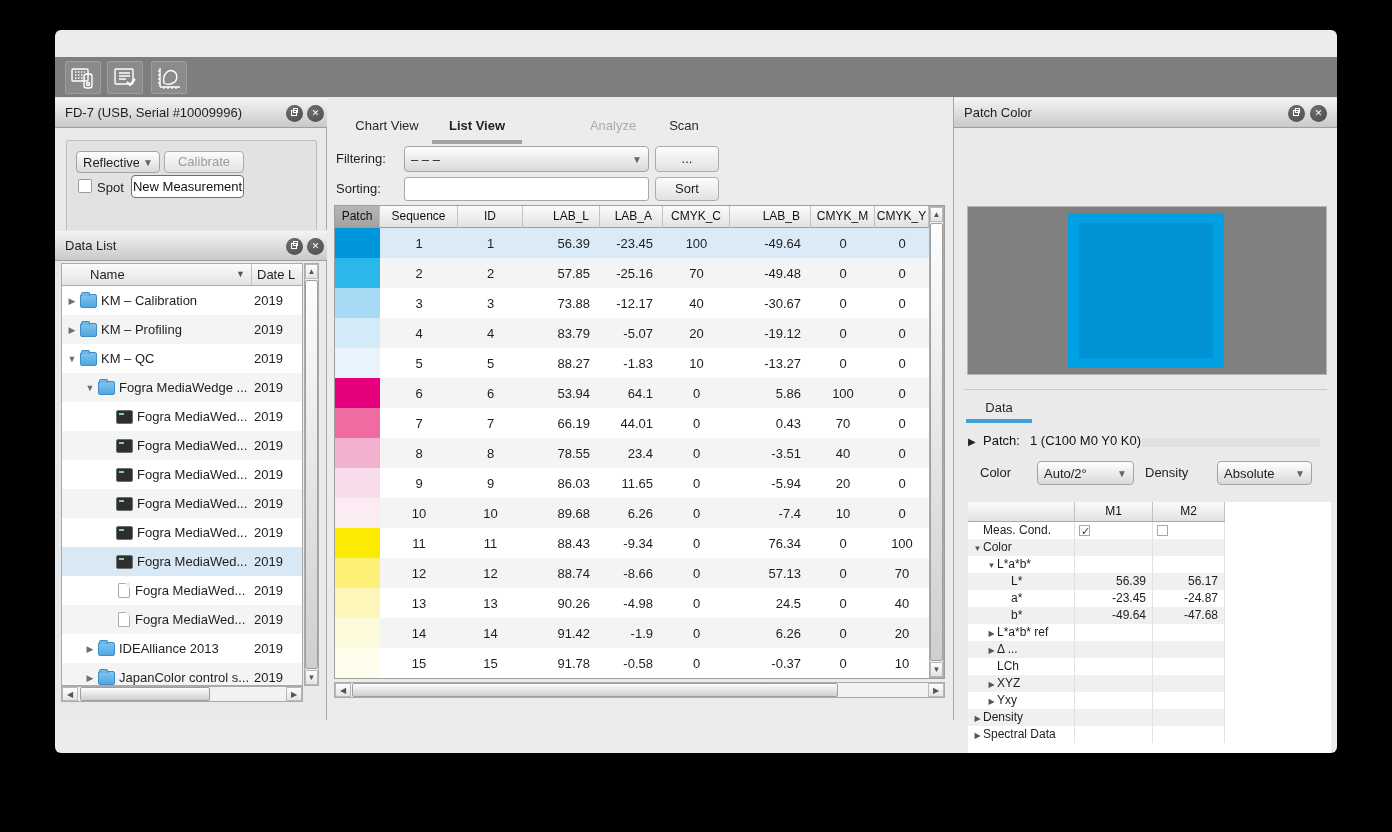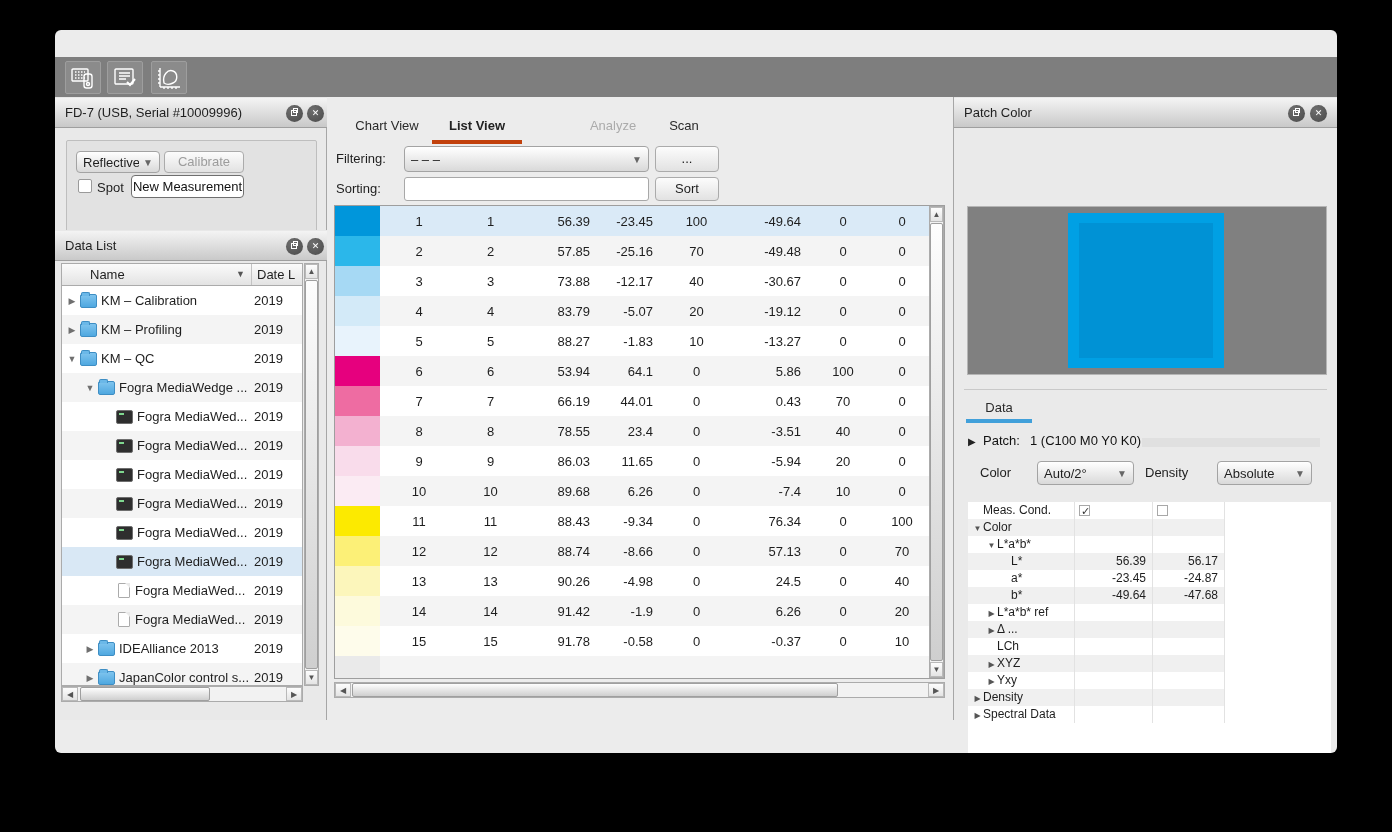--- a/index.html
+++ b/index.html
@@ -66,21 +66,21 @@
   .sbar.h .sbbtn { width:16px; }
   .sbar.v .sbbtn { height:15px; }
   .sbtrack { flex:1; position:relative; }
   .sbthumb { position:absolute; background:linear-gradient(#FDFDFD,#CFCFCF); border:1px solid #9F9F9F; border-radius:2px; }
   .sbar.h .sbthumb { top:0; bottom:0; }
   .sbar.v .sbthumb { left:0; right:0; }
 
   
   .centerpanel { position:absolute; left:273px; top:67px; width:624px; bottom:33px; background:#ECECEC; }
   .tab { position:absolute; top:16px; height:31px; line-height:26px; font-size:13px; color:#2A2A2A; text-align:center; }
-  .tab.active { border-bottom:4px solid #c2410c; font-weight:bold; color:#222; }
+  .tab.active { border-bottom:4px solid #a3a3a3; font-weight:bold; color:#222; }
   .tab.disabled { color:#ABABAB; }
   .frow-label { position:absolute; font-size:13px; color:#1E1E1E; }
   .filter-dd { position:absolute; left:76px; top:49px; width:245px; height:26px; }
   .more-btn { position:absolute; left:327px; top:49px; width:64px; height:26px; line-height:24px; }
   .datainfo { position:absolute; left:402px; top:49px; height:26px; line-height:26px; font-size:13px; color:#1E1E1E; white-space:nowrap; }
   .sort-input { position:absolute; left:76px; top:80px; width:245px; height:24px; background:#FFF; border:1px solid #A8A8A8; border-radius:3px; font-size:13px; padding:0 6px; font-family:"Liberation Sans",sans-serif; }
   .sort-btn { position:absolute; left:327px; top:80px; width:64px; height:24px; line-height:22px; }
 
   
   .mtable { position:absolute; left:6px; top:108px; width:611px; bottom:41px; border:1px solid #9E9E9E; background:#FFF; overflow:hidden; }
@@ -318,20 +318,31 @@
       <span class="ddl">– – –</span>
       <span class="arr">▼</span>
     </div>
     <div class="btn more-btn">...</div>
 
     <div class="frow-label" style="left:8px;top:84px">Sorting:</div>
     <input class="sort-input" value="" style="">
     <div class="btn sort-btn">Sort</div>
 
     <div class="mtable">
+      <div class="mhead" id="main-head">
+          <div class="mh dark" style="width: 45px;">Patch</div>
+          <div class="mh" style="width: 78px;">Sequence</div>
+          <div class="mh" style="width: 65px;">ID</div>
+          <div class="mh r" style="width: 77px;">LAB_L</div>
+          <div class="mh r" style="width: 63px;">LAB_A</div>
+          <div class="mh" style="width: 67px;">CMYK_C</div>
+          <div class="mh r" style="width: 81px;">LAB_B</div>
+          <div class="mh" style="width: 64px;">CMYK_M</div>
+          <div class="mh" style="width: 54px;">CMYK_Y</div>
+        </div>
       <div id="main-rows">
           <div class="mrow sel">
             <div class="swatch" style="width: 45px; background: rgb(0, 150, 219);"></div>
             <div class="mcell c" style="width: 78px;">1</div>
             <div class="mcell c" style="width: 65px;">1</div>
             <div class="mcell r" style="width: 77px;">56.39</div>
             <div class="mcell r" style="width: 63px;">-23.45</div>
             <div class="mcell c" style="width: 67px;">100</div>
             <div class="mcell r" style="width: 81px;">-49.64</div>
             <div class="mcell c" style="width: 64px;">0</div>
@@ -544,20 +555,25 @@
       <span class="arr">▼</span>
     </div>
     <div class="cdrow-label" style="left:191px">Density</div>
     <div class="dd" style="position:absolute;left:263px;top:364px;width:95px;height:24px">
       <span class="ddl">Absolute</span>
       <span class="arr">▼</span>
     </div>
 
     <div class="rtablewrap">
       <div class="rtable">
+        <div class="rhead">
+          <div class="rh" style="width:107px"></div>
+          <div class="rh" style="width:78px">M1</div>
+          <div class="rh" style="width:72px">M2</div>
+        </div>
         <div id="meas-rows">
             <div class="rrow">
               <div class="rcell" style="width: 107px; padding-left: 4px;"><span class="rarr"></span><span>Meas. Cond.</span></div>
               <div class="rcell" style="width: 78px;"><span class="rcb on"></span></div>
               <div class="rcell" style="width: 72px;"><span class="rcb"></span></div>
             </div>
             <div class="rrow">
               <div class="rcell" style="width: 107px; padding-left: 4px;"><span class="rarr">▼</span><span>Color</span></div>
               <div class="rcell" style="width: 78px;"></div>
               <div class="rcell" style="width: 72px;"></div>

